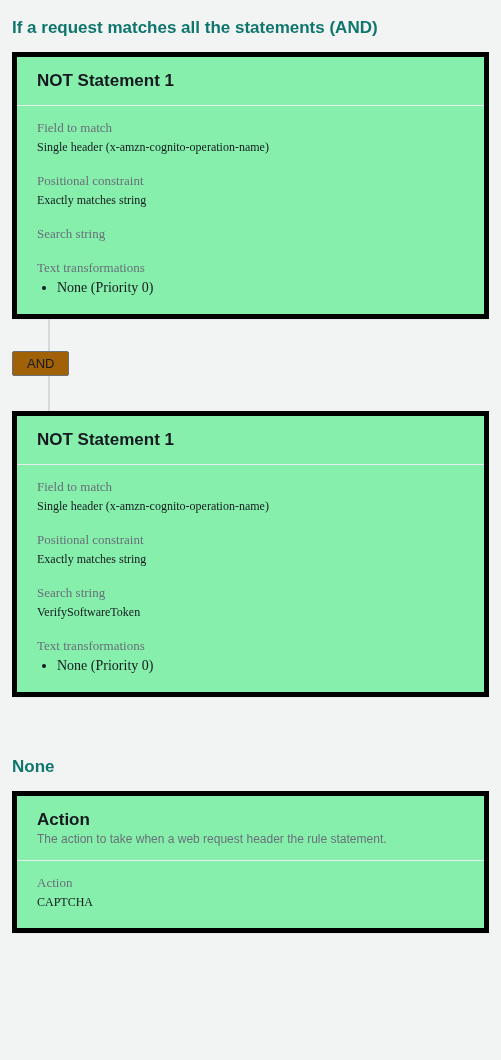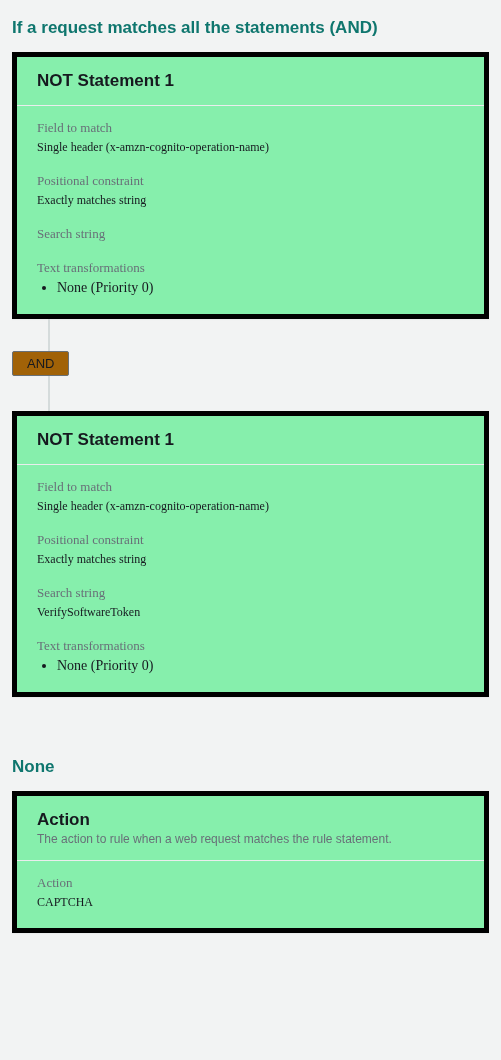--- a/index.html
+++ b/index.html
@@ -156,21 +156,21 @@
   </div>
 </div>
 
 <div class="then-spacer"></div>
 
 <h2 class="section-heading">None</h2>
 
 <div class="panel">
   <div class="panel-header">
     <div class="panel-title">Action</div>
-    <div class="panel-subtitle">The action to rule when a web request matches the rule statement.</div>
+    <div class="panel-subtitle">The action to take when a web request header the rule statement.</div>
   </div>
   <div class="panel-body">
     <div class="field-group">
       <div class="field-label">Action</div>
       <div class="field-value">CAPTCHA</div>
     </div>
   </div>
 </div>
 
 </body></html>

